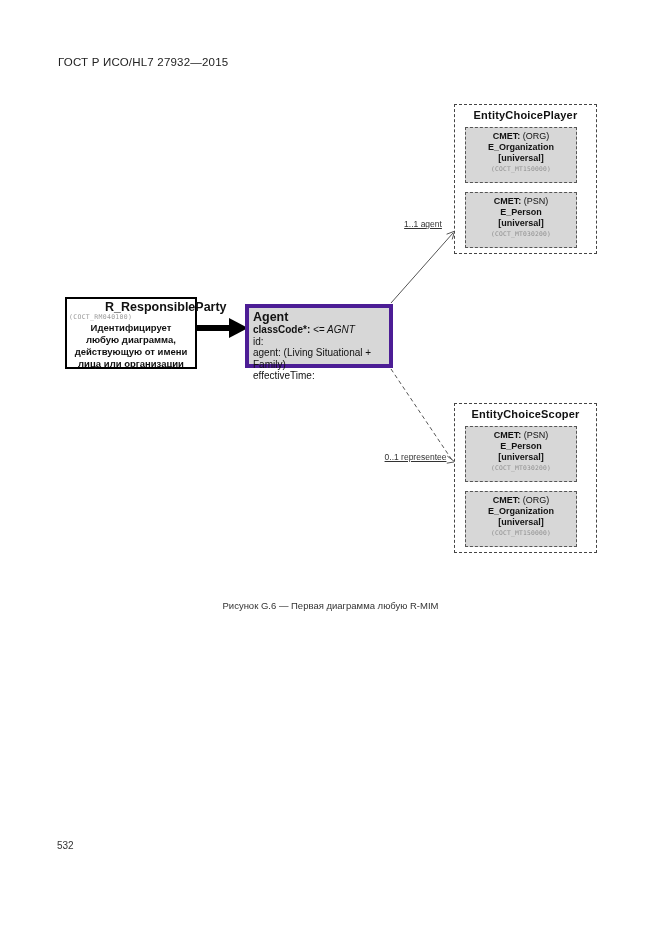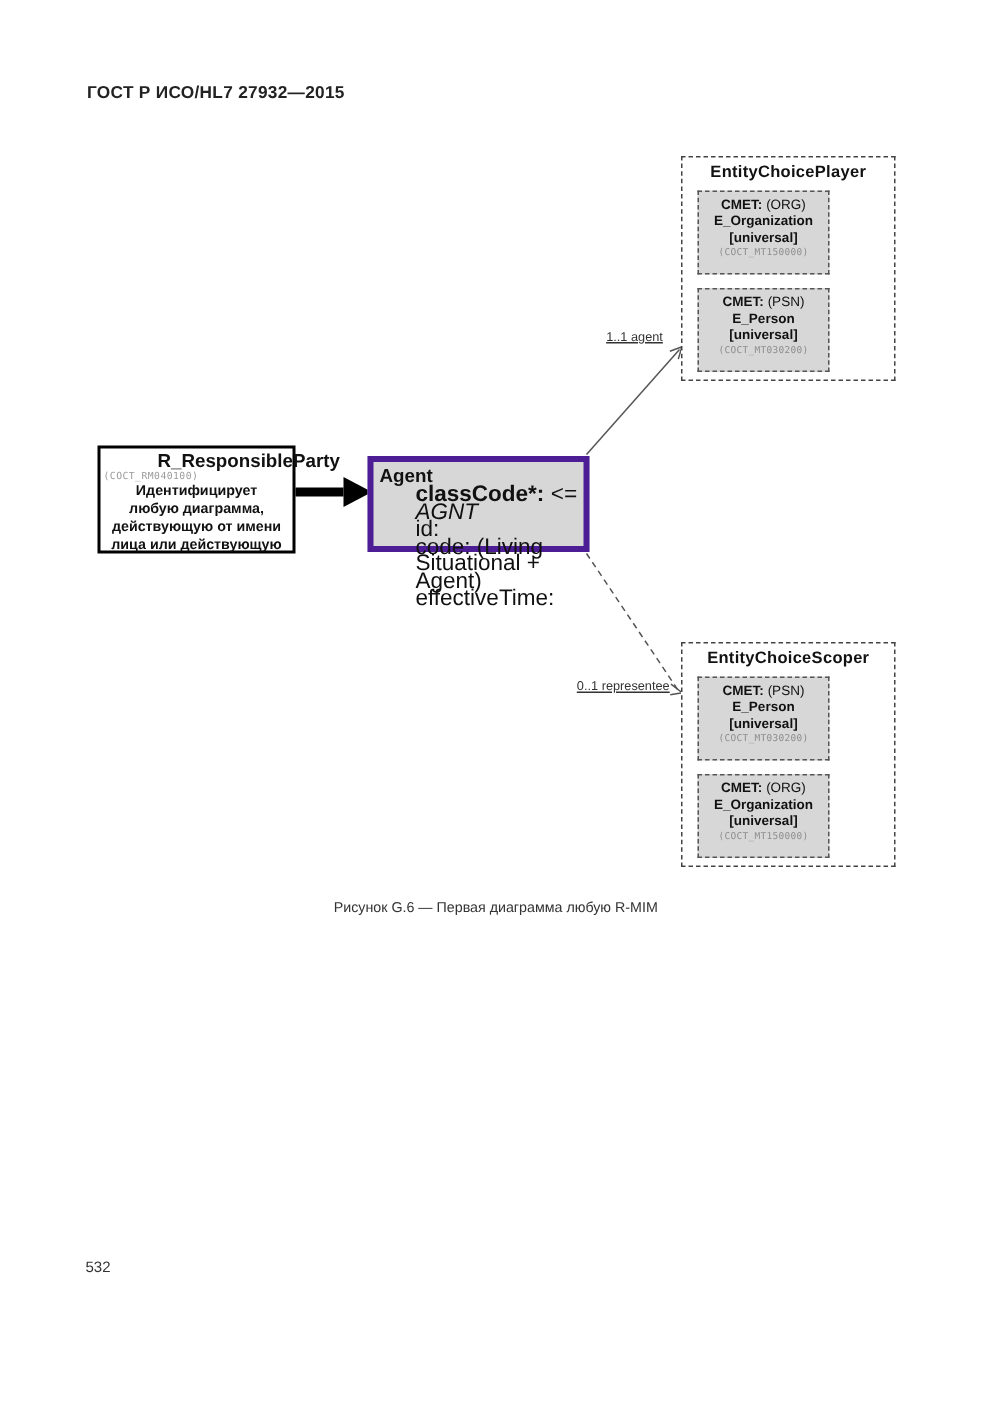--- a/index.html
+++ b/index.html
@@ -8,21 +8,21 @@
     background:#ffffff;
     font-family:"Liberation Sans", sans-serif;
     color:#1a1a1a;
     position:relative;
     overflow:hidden;
   }
   .page{position:absolute;left:0;top:0;width:661px;height:935px;}
 
   .doc-header{
     position:absolute;left:58px;top:56px;
-    font-size:11.5px;font-weight:bold;color:#222;
+    font-size:11.5px;font-weight:normal;color:#222;
     letter-spacing:.2px;
   }
 
   
   svg.connectors{position:absolute;left:0;top:0;width:661px;height:935px;}
 
   
   .rparty{
     position:absolute;left:65px;top:297px;width:124px;height:66px;
     background:#fff;border:2.5px solid #000;
@@ -38,38 +38,38 @@
     line-height:12px;margin-top:1px;color:#111;
   }
 
   
   .agent{
     position:absolute;left:245px;top:304px;width:148px;height:64px;
     background:#d7d7d7;border:4px solid #4c1d95;
     padding:2px 4px;box-sizing:border-box;
   }
   .agent .title{font-size:12.5px;font-weight:bold;color:#111;line-height:14px;}
-  .agent .attr{font-size:15px;line-height:11.5px;color:#111;margin-left:24px;}
+  .agent .attr{font-size:10px;line-height:11.5px;color:#111;}
   .agent .attr b{font-weight:bold;}
   .agent .attr i{font-style:italic;}
 
   
   .choice{
     position:absolute;width:143px;height:150px;
     background:#fff;border:1.6px dashed #444;
     box-sizing:border-box;
   }
   .choice.player{left:454px;top:104px;}
-  .choice.scoper{left:454px;top:428px;}
+  .choice.scoper{left:454px;top:403px;}
   .choice .ctitle{
     text-align:center;font-size:11px;font-weight:bold;color:#111;
     margin-top:4px;letter-spacing:.2px;
   }
   .cmet{
-    position:absolute;left:10px;width:88px;height:56px;
+    position:absolute;left:10px;width:112px;height:56px;
     background:#d7d7d7;border:1.4px dashed #555;
     box-sizing:border-box;text-align:center;padding-top:3px;
   }
   .cmet.first{top:22px;}
   .cmet.second{top:87px;}
   .cmet .l1{font-size:9px;line-height:11px;color:#111;}
   .cmet .l1 b{font-weight:bold;}
   .cmet .l2,.cmet .l3{font-size:9px;font-weight:bold;line-height:11px;color:#111;}
   .cmet .l4{
     font-family:"DejaVu Sans Mono", monospace;
@@ -117,32 +117,32 @@
     </g>
   </svg>
 
   <div class="rparty">
     <div class="title">R_ResponsibleParty</div>
     <div class="code">(COCT_RM040100)</div>
     <div class="desc">
       <span>Идентифицирует</span><br>
       <span>любую диаграмма,</span><br>
       <span>действующую от имени</span><br>
-      <span>лица или действующую</span>
+      <span>лица или организации</span>
     </div>
   </div>
 
   <div class="agent">
     <div class="title">Agent</div>
     <div class="attr">
       <b>classCode*:</b>
       <i>&lt;= AGNT</i>
     </div>
     <div class="attr">id:</div>
-    <div class="attr">code: (Living Situational + Agent)</div>
+    <div class="attr">agent: (Living Situational + Family)</div>
     <div class="attr">effectiveTime:</div>
   </div>
 
   <div class="choice player">
     <div class="ctitle">EntityChoicePlayer</div>
     <div class="cmet first">
       <div class="l1">
         <b>CMET:</b>
         <span>(ORG)</span>
       </div>

